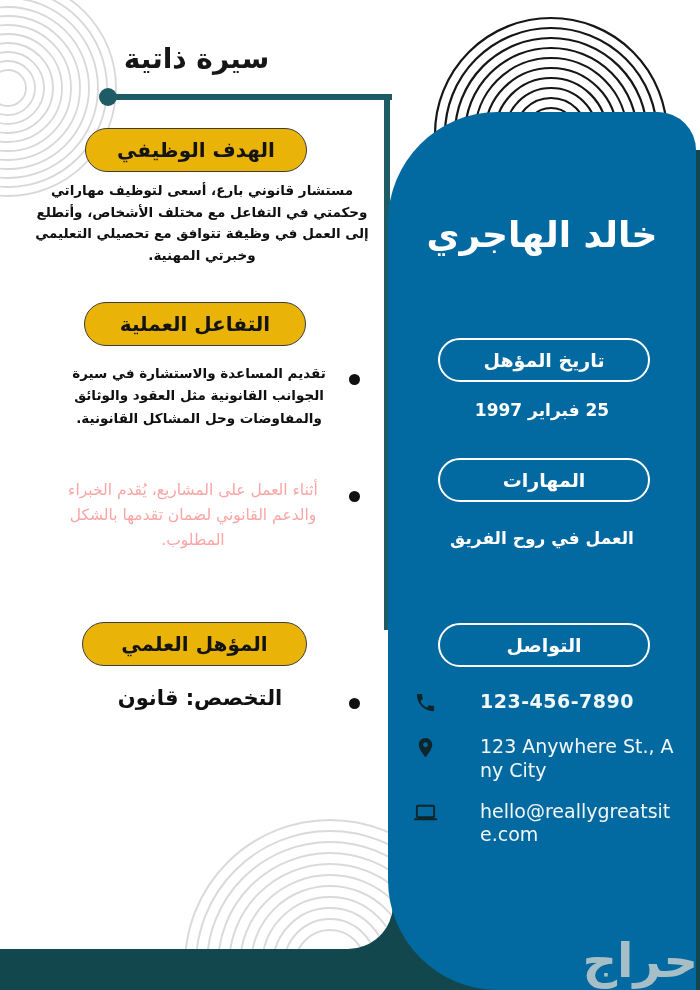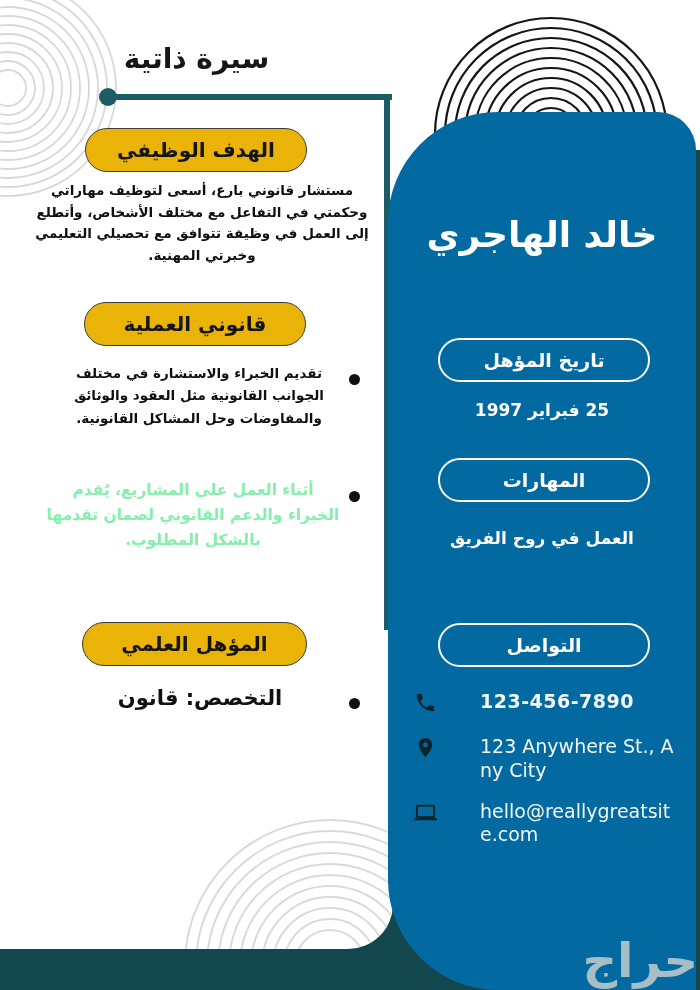--- a/index.html
+++ b/index.html
@@ -43,21 +43,21 @@
     position:absolute;left:26px;top:180px;width:352px;z-index:2;
     text-align:center;font-size:13.5px;font-weight:700;color:#101010;line-height:1.6;
   }
   .bullet-dot{position:absolute;width:11px;height:11px;border-radius:50%;background:#101010;z-index:2;}
   .exp-bullet-1{
     position:absolute;left:58px;top:362px;width:282px;z-index:2;
     text-align:center;font-size:13.5px;font-weight:700;color:#101010;line-height:1.65;
   }
   .exp-bullet-2{
     position:absolute;left:46px;top:478px;width:294px;z-index:2;
-    text-align:center;font-size:15.5px;font-weight:700;color:#86efac;line-height:1.6;
+    text-align:center;font-size:15.5px;font-weight:400;color:#fca5a5;line-height:1.6;
   }
   .edu-bullet{
     position:absolute;left:60px;top:686px;width:280px;z-index:2;
     text-align:center;font-size:21px;font-weight:700;color:#101010;
   }
   
   .panel{
     position:absolute;left:388px;top:112px;width:308px;height:878px;
     background:#0369a1;border-radius:110px 38px 0 110px;z-index:3;
   }
@@ -147,24 +147,24 @@
 <div class="conn-v"></div>
 
 <div class="main-title" dir="rtl">سيرة ذاتية</div>
 
 <div class="pill-left" style="left:85px;top:128px;width:222px;">
   <span dir="rtl">الهدف الوظيفي</span>
 </div>
 <div class="objective-text" dir="rtl">مستشار قانوني بارع، أسعى لتوظيف مهاراتي وحكمتي في التفاعل مع مختلف الأشخاص، وأتطلع إلى العمل في وظيفة تتوافق مع تحصيلي التعليمي وخبرتي المهنية.</div>
 
 <div class="pill-left" style="left:84px;top:302px;width:222px;">
-  <span dir="rtl">قانوني العملية</span>
+  <span dir="rtl">التفاعل العملية</span>
 </div>
 <span class="bullet-dot" style="left:349px;top:374px;"></span>
-<div class="exp-bullet-1" dir="rtl">تقديم الخبراء والاستشارة في مختلف الجوانب القانونية مثل العقود والوثائق والمفاوضات وحل المشاكل القانونية.</div>
+<div class="exp-bullet-1" dir="rtl">تقديم المساعدة والاستشارة في سيرة الجوانب القانونية مثل العقود والوثائق والمفاوضات وحل المشاكل القانونية.</div>
 <span class="bullet-dot" style="left:349px;top:491px;"></span>
 <div class="exp-bullet-2" dir="rtl">أثناء العمل على المشاريع، يُقدم الخبراء والدعم القانوني لضمان تقدمها بالشكل المطلوب.</div>
 
 <div class="pill-left" style="left:82px;top:622px;width:225px;">
   <span dir="rtl">المؤهل العلمي</span>
 </div>
 <span class="bullet-dot" style="left:349px;top:698px;"></span>
 <div class="edu-bullet" dir="rtl">التخصص: قانون</div>
 
 <div class="panel">

